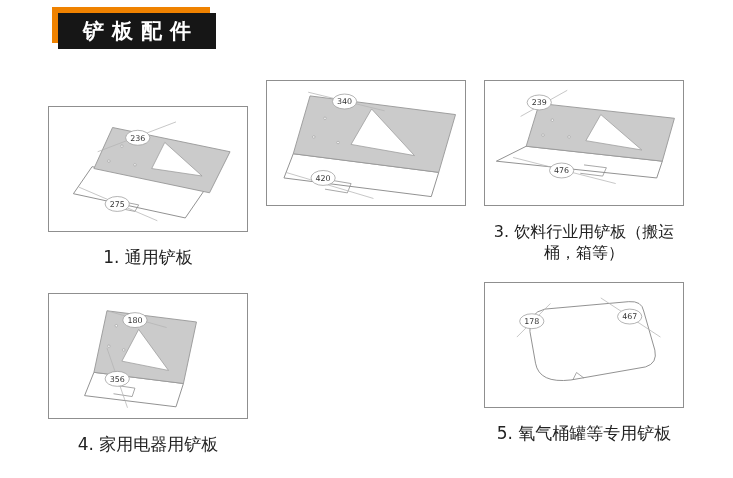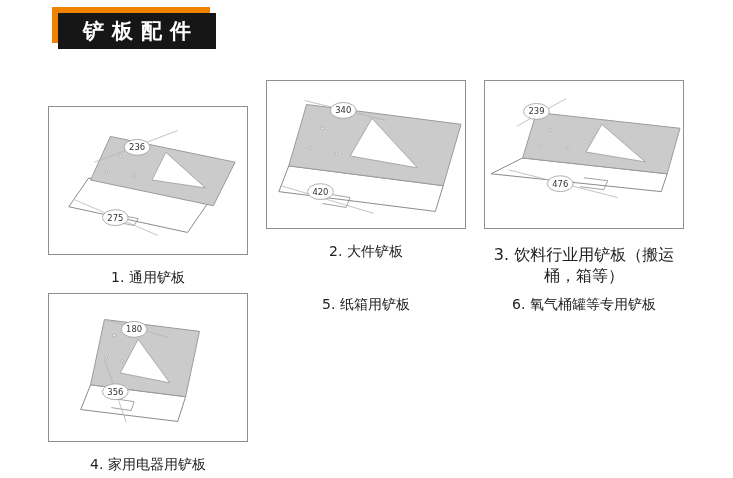--- a/index.html
+++ b/index.html
@@ -10,23 +10,23 @@
   
   .banner { position:absolute; left:58px; top:13px; width:158px; height:36px; }
   .banner-accent { position:absolute; left:-6px; top:-6px; width:100%; height:100%;
     background:#ef8200; }
   .banner-fg { position:absolute; inset:0; background:#161616; color:#fff;
     display:flex; align-items:center; justify-content:center;
     font-size:21px; font-weight:bold; letter-spacing:8px; padding-left:8px; }
 
   
   .cell { position:absolute; width:200px; }
-  .imgbox { width:200px; height:149px; border:1px solid #8f8f8f; background:#fff; }
+  .imgbox { width:200px; height:126px; border:1px solid #8f8f8f; background:#fff; }
   .imgbox svg { width:100%; height:100%; display:block; }
-  .caption { margin-top:14px; text-align:center; font-size:14px; color:#222; }
+  .caption { margin-top:14px; text-align:center; font-size:17px; color:#222; }
   .c1 { left:48px;  top:80px;margin-top:26px; }
   .c2 { left:266px; top:80px; }
   .c3 { left:484px; top:80px; }
   .c4 { left:48px;  top:293px; }
   .c5 { left:266px; top:282px; }
   .c6 { left:484px; top:282px; }
   .c3 .caption { font-size:16px; margin-top:16px; }
 
   
   svg .plate-gray { fill:#cbcbcb; stroke:#9a9a9a; stroke-width:1; }
@@ -81,21 +81,20 @@
         <circle class="screw" cx="44" cy="60" r="1.3"></circle>
         <circle class="screw" cx="70" cy="66" r="1.3"></circle>
         <line class="dimline" x1="38" y1="12" x2="120" y2="32"></line>
         <ellipse class="bubble" cx="77" cy="22" rx="13" ry="8"></ellipse>
         <text x="77" y="25">340</text>
         <line class="dimline" x1="14" y1="98" x2="108" y2="126"></line>
         <ellipse class="bubble" cx="54" cy="104" rx="13" ry="8"></ellipse>
         <text x="54" y="107">420</text>
       </svg>
     </div>
-    <figcaption class="caption">2. 大件铲板</figcaption>
   </figure>
 
   <figure class="cell c3">
     <div class="imgbox">
       <svg viewBox="0 0 200 133">
         <polygon class="plate-line" points="38,70 184,86 178,104 6,86"></polygon>
         <polyline class="detail" points="100,90 124,93 120,102 96,99"></polyline>
         <polygon class="plate-gray" points="52,24 197,40 184,86 38,70"></polygon>
         <polygon class="hole" points="118,36 162,74 102,64"></polygon>
         <circle class="screw" cx="66" cy="42" r="1.3"></circle>
@@ -127,20 +126,31 @@
         <text x="86" y="31">180</text>
         <line class="dimline" x1="56" y1="58" x2="78" y2="122"></line>
         <ellipse class="bubble" cx="67" cy="91" rx="13" ry="8"></ellipse>
         <text x="67" y="94">356</text>
       </svg>
     </div>
     <figcaption class="caption">4. 家用电器用铲板</figcaption>
   </figure>
 
   <figure class="cell c5">
-    <figcaption class="caption">5. 纸箱用铲板</figcaption>
   </figure>
 
   <figure class="cell c6">
-    <figcaption class="caption">6. 氧气桶罐等专用铲板</figcaption>
+    <div class="imgbox">
+      <svg viewBox="0 0 200 133">
+        <path class="plate-line" d="M 58,28 L 148,20 Q 162,19 164,30 L 176,72 Q 179,86 166,90 L 86,104 Q 52,108 48,86 L 42,52 Q 40,32 58,28 Z"></path>
+        <polyline class="detail" points="88,104 92,96 100,102"></polyline>
+        <line class="dimline" x1="28" y1="58" x2="64" y2="22"></line>
+        <ellipse class="bubble" cx="44" cy="41" rx="13" ry="8"></ellipse>
+        <text x="44" y="44">178</text>
+        <line class="dimline" x1="118" y1="16" x2="182" y2="58"></line>
+        <ellipse class="bubble" cx="149" cy="36" rx="13" ry="8"></ellipse>
+        <text x="149" y="39">467</text>
+      </svg>
+    </div>
+    <figcaption class="caption">5. 氧气桶罐等专用铲板</figcaption>
   </figure>
 
 </div>
 
 </body></html>

